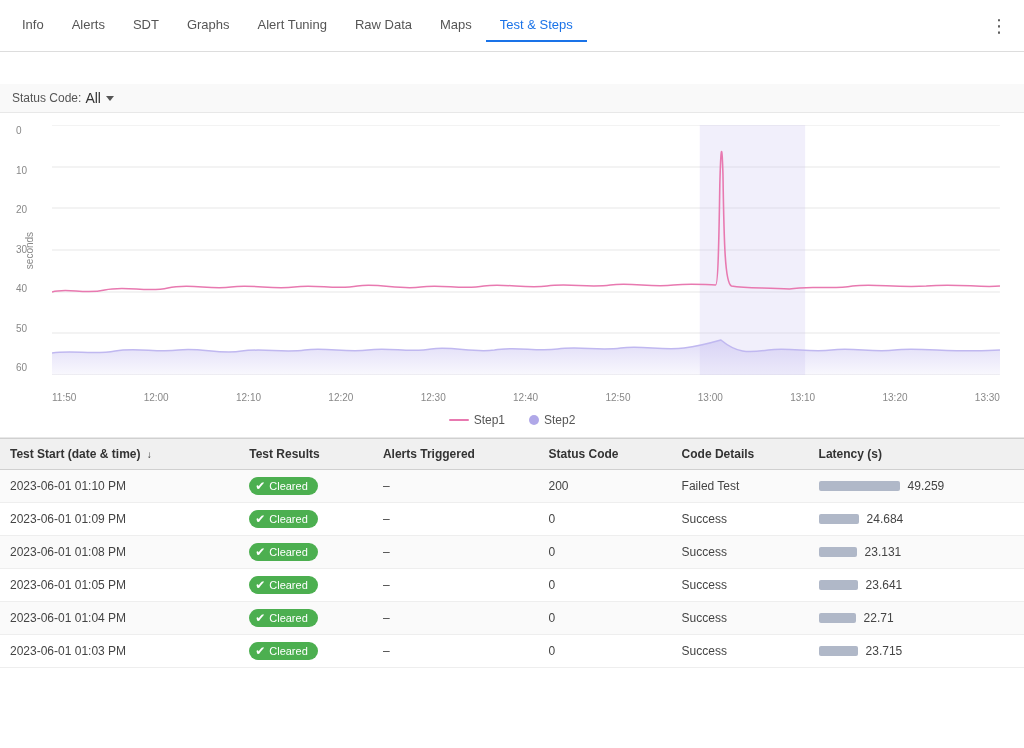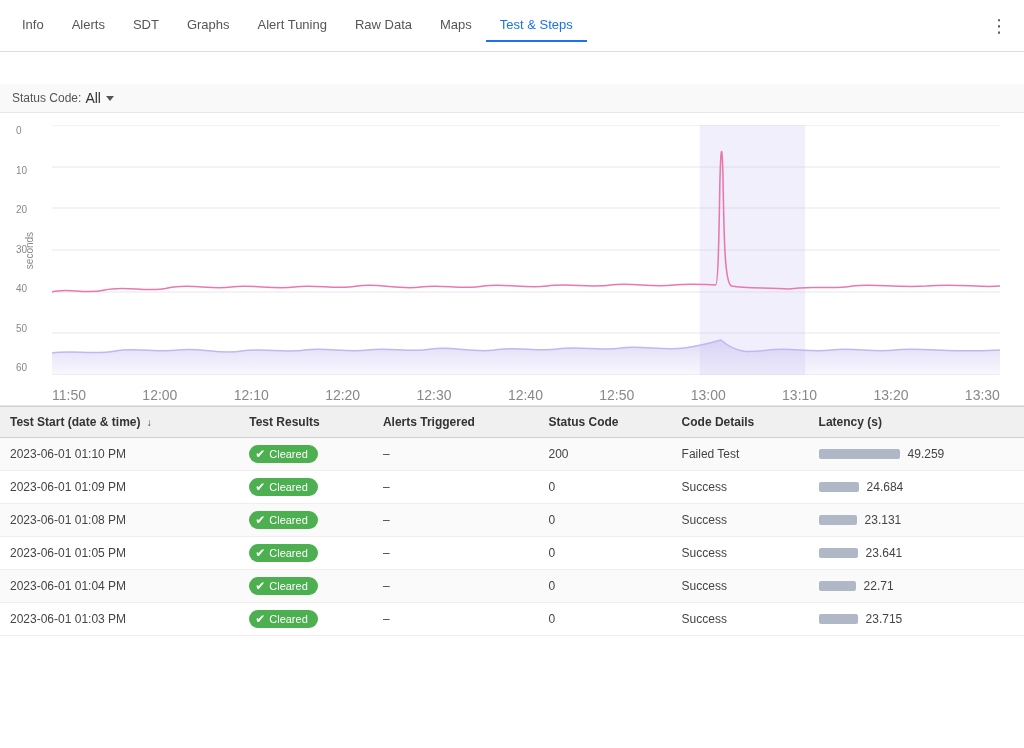--- a/index.html
+++ b/index.html
@@ -45,21 +45,21 @@
       display: flex; flex-direction: column-reverse; justify-content: space-between;
       font-size: 10px; color: #888; padding-bottom: 2px;
     }
     .chart-area {
       position: absolute; left: 36px; right: 8px; top: 0; bottom: 30px;
       background: #fff; overflow: hidden;
     }
     .chart-x-labels {
       position: absolute; bottom: 0; left: 36px; right: 8px; height: 28px;
       display: flex; justify-content: space-between; align-items: flex-end;
-      font-size: 14px; color: #888; padding-bottom: 2px;
+      font-size: 10px; color: #888; padding-bottom: 2px;
     }
     .chart-legend {
       display: flex; justify-content: center; gap: 24px; padding: 8px 0 10px 0;
       font-size: 12px; color: #555;
     }
     .legend-item { display: flex; align-items: center; gap: 5px; }
     .legend-line { width: 20px; height: 2px; border-radius: 1px; }
     .legend-dot { width: 10px; height: 10px; border-radius: 50%; }
 
     
@@ -157,20 +157,30 @@
       <span>12:30</span>
       <span>12:40</span>
       <span>12:50</span>
       <span>13:00</span>
       <span>13:10</span>
       <span>13:20</span>
       <span>13:30</span>
     </div>
   </div>
 
+  <div class="chart-legend">
+    <div class="legend-item">
+      <div class="legend-line" style="background:#e879b0;"></div>
+      <span>Step1</span>
+    </div>
+    <div class="legend-item">
+      <div class="legend-dot" style="background:#b0a8e8;"></div>
+      <span>Step2</span>
+    </div>
+  </div>
 </div>
 
 <div class="table-section">
   <table>
     <thead>
       <tr>
         <th>
           <span>Test Start (date &amp; time)</span>
           <span class="sort-icon">↓</span>
         </th>

